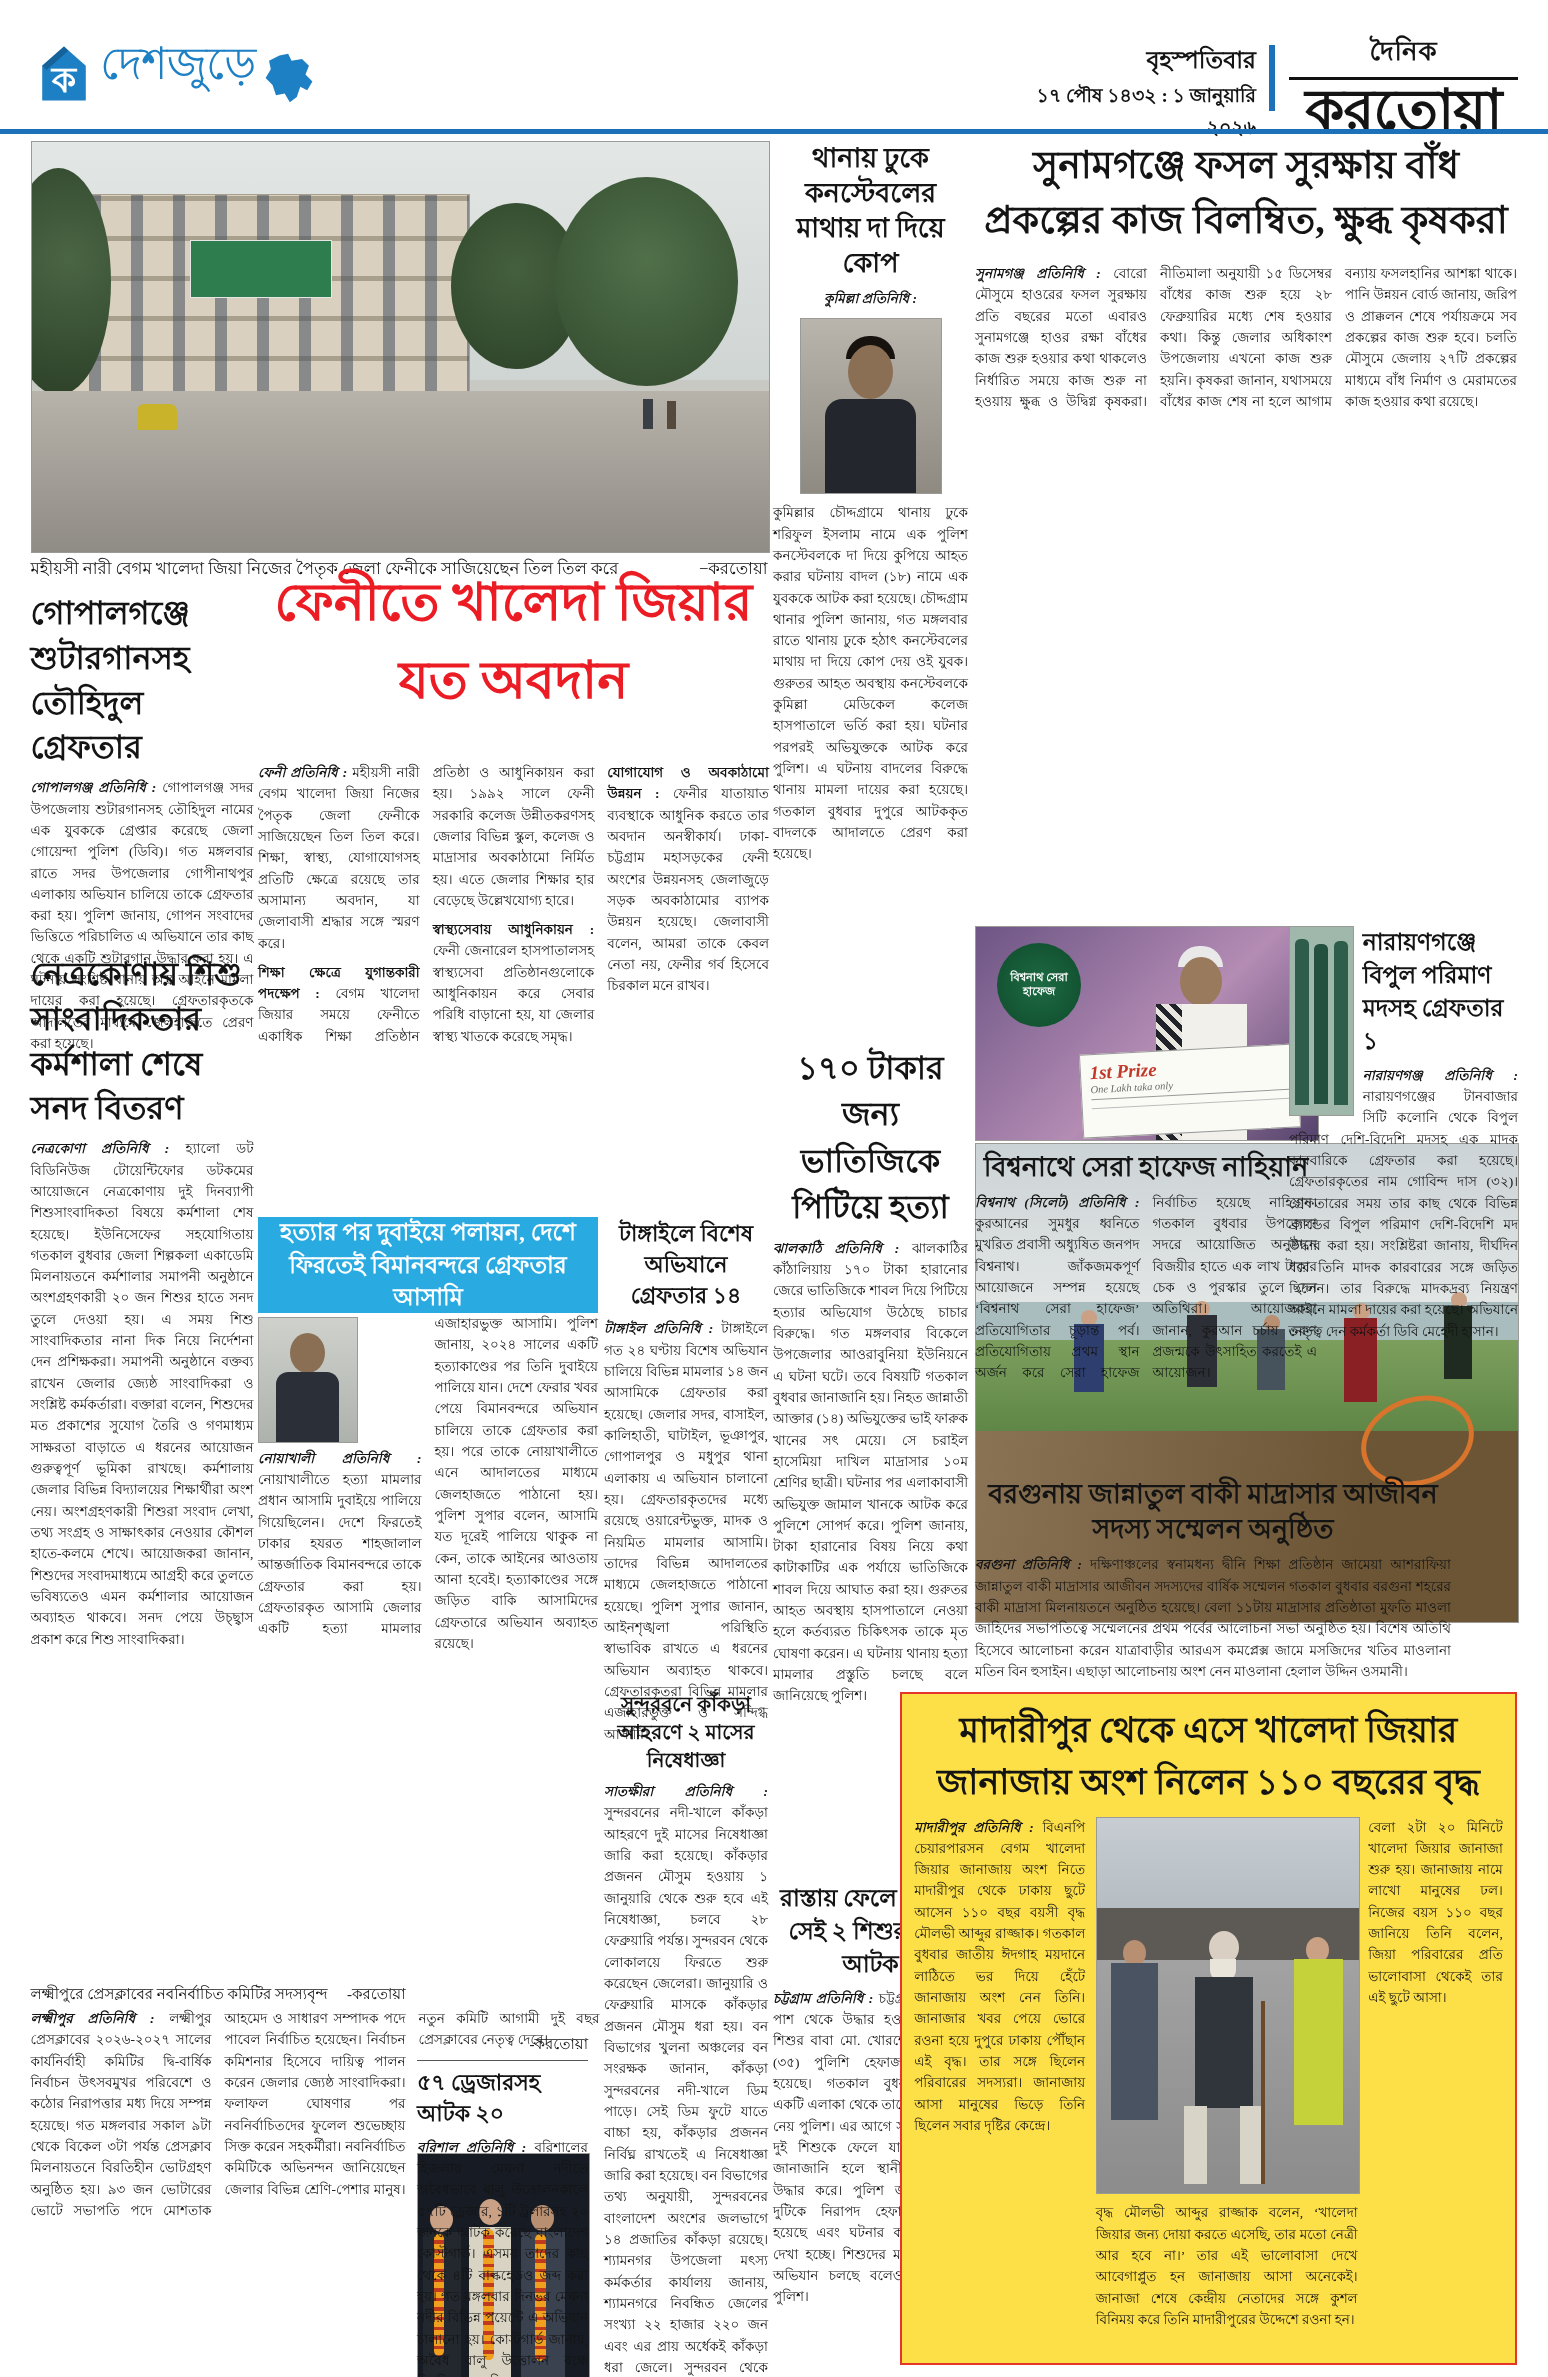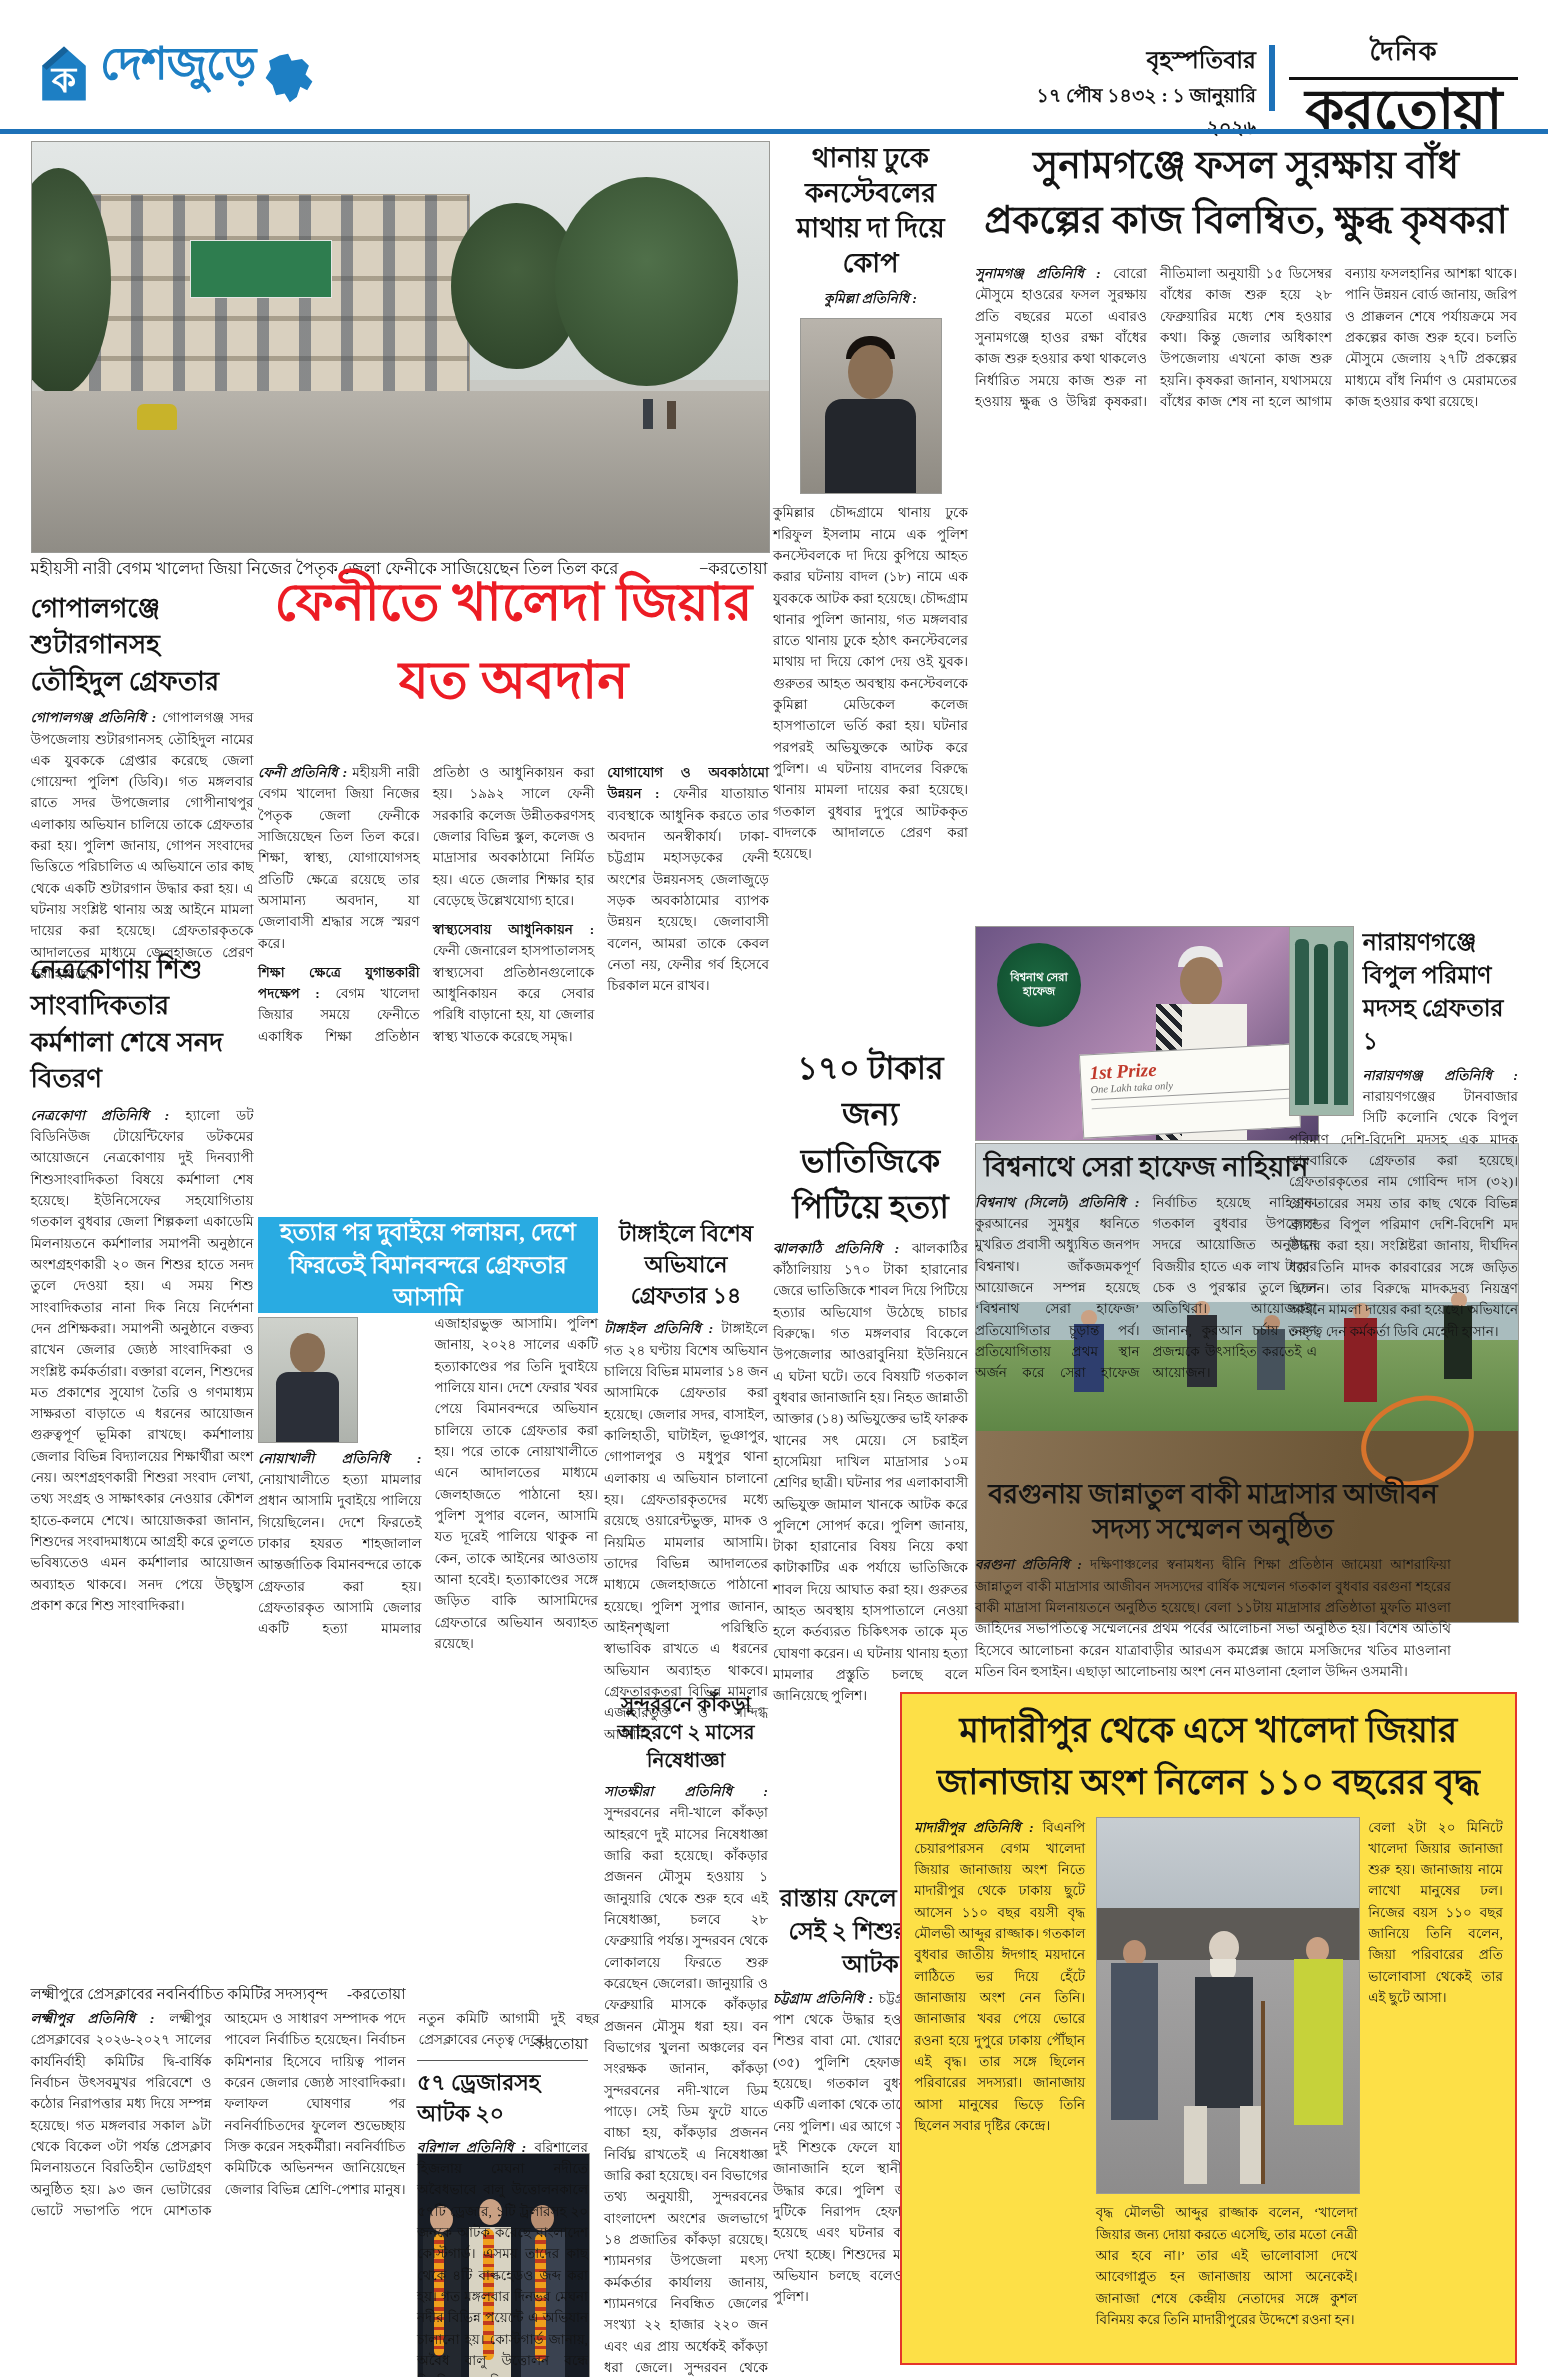--- a/index.html
+++ b/index.html
@@ -6,41 +6,41 @@
   .page{position:relative;width:1548px;height:2377px;margin:0 auto;background:#fff;
         font-family:"Liberation Serif","DejaVu Serif",serif;color:#141414;overflow:hidden}
   .abs{position:absolute}
   .h{font-weight:700;line-height:1.3;margin:0 0 7px;text-align:center}
   .h-left{text-align:left}
   .h64{font-size:52px;line-height:1.5;color:#ec1c24}
   .h46{font-size:38px;line-height:1.45}
   .h42{font-size:35px;line-height:1.5}
   .h40{font-size:32px;line-height:1.45}
   .h34{font-size:27px}
-  .h32{font-size:26px;line-height:1.4}
+  .h32{font-size:32px;line-height:1.4}
   .h30{font-size:23.5px;line-height:1.4}
   .h28{font-size:22px;line-height:1.4}
   .h26{font-size:20px;line-height:1.4}
   .b{font-size:13.5px;line-height:1.58;text-align:justify;margin:0 0 7.8px}
   .by{font-weight:700;font-style:italic}
   .sub{font-weight:700}
   .cols2{column-count:2;column-gap:13px}
   .cols3{column-count:3;column-gap:13px}
   .cap{font-size:16.6px;display:flex;justify-content:space-between;align-items:baseline}
   .photo{position:relative;overflow:hidden;background:#c9c9c4;border:0.9px solid #9a9a96}
   .credit-line{font-size:15px;text-align:right}
   .bluebox{background:#29abe2;color:#fff;display:flex;align-items:center;justify-content:center;text-align:center}
   .mdpbox{border:2.6px solid #e4362b;background:#fde047;box-sizing:border-box;padding:10.5px 12.2px}
   .vrule{background:#1d71b8}
   .masthead-top{font-size:26px;font-weight:900;text-align:center;border-bottom:3.5px solid #111;padding-bottom:1.7px;letter-spacing:0.9px}
   .masthead-main{font-size:56px;font-weight:900;text-align:center;line-height:1.1;letter-spacing:-0.9px}
   .dateblk{text-align:right;font-weight:700}
   .dateblk .wd{font-size:23.5px}
   .dateblk .dt{font-size:19px}
-  .logo-text{font-size:45px;font-weight:700;color:#1d7fc4;letter-spacing:-0.9px}
+  .logo-text{font-size:45px;font-weight:400;color:#1d7fc4;letter-spacing:-0.9px}
   .fig{position:absolute}
   .head-c{border-radius:50%}
 </style>
 </head>
 <body>
 
 <div class="page">
 
   <header>
     <div class="abs" style="left:35px;top:21px;width:366px;height:83px;display:flex;align-items:flex-end;gap:7px">

